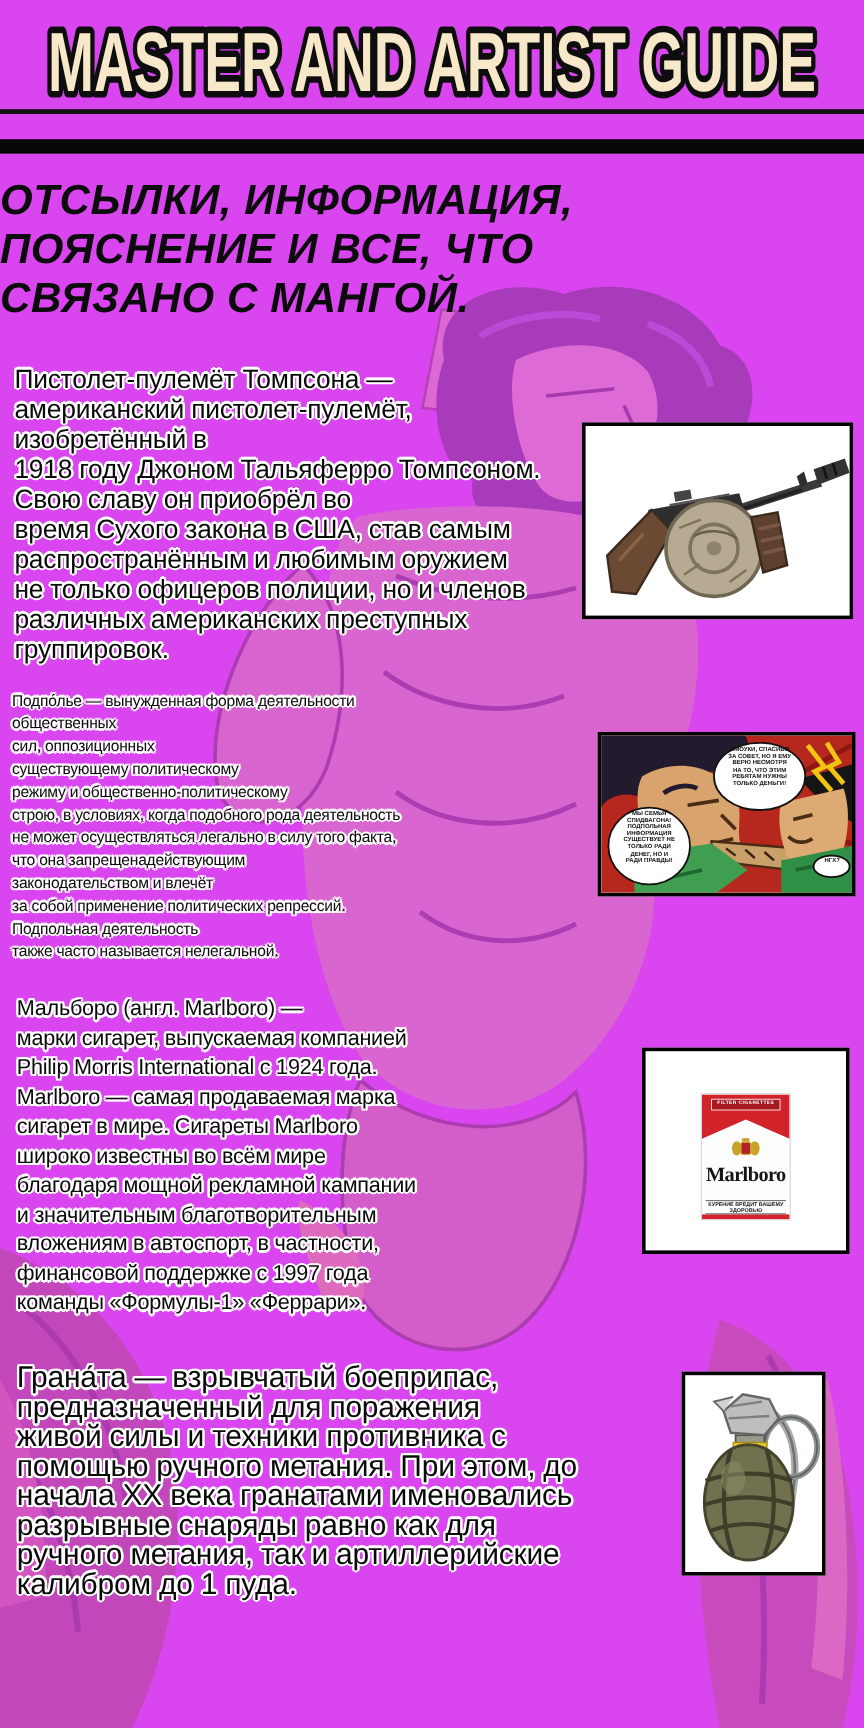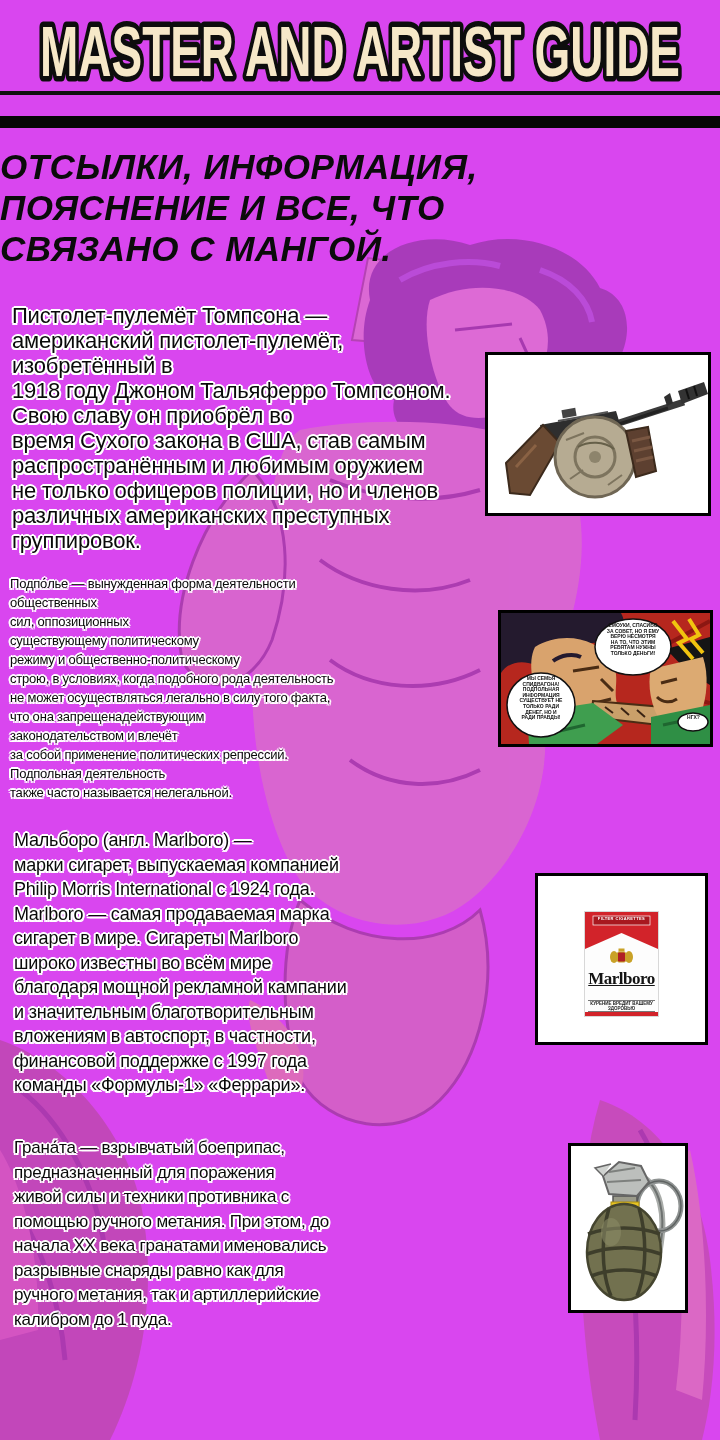--- a/index.html
+++ b/index.html
@@ -16,21 +16,21 @@
             font-weight:bold;font-style:italic;font-size:35px;line-height:41px;
             letter-spacing:0.5px;color:#0b0b0b;white-space:pre;}
 
   
   .para{position:absolute;z-index:2;font-weight:normal;color:#0a0a0a;white-space:pre;
         text-shadow:2px 0 0 #fff,-2px 0 0 #fff,0 2px 0 #fff,0 -2px 0 #fff,
                     1.5px 1.5px 0 #fff,-1.5px -1.5px 0 #fff,1.5px -1.5px 0 #fff,-1.5px 1.5px 0 #fff;}
   .sec-thompson{left:12px;top:303px;font-size:22px;line-height:25px;letter-spacing:-0.2px;}
   .sec-underground{left:10px;top:574px;font-size:13px;line-height:19px;letter-spacing:-0.2px;}
   .sec-marlboro{left:14px;top:828px;font-size:18px;line-height:24.5px;letter-spacing:-0.2px;}
-  .sec-grenade{left:14px;top:1136px;font-size:17px;line-height:24.5px;letter-spacing:-0.2px;}
+  .sec-grenade{left:14px;top:1136px;font-size:25px;line-height:24.5px;letter-spacing:-0.2px;}
 
   
   .fig{position:absolute;background:#ffffff;border:3px solid #000;z-index:2;}
   .fig-gun{left:485px;top:352px;width:220px;height:158px;}
   .fig-panel{left:498px;top:610px;width:209px;height:131px;}
   .fig-marlboro{left:535px;top:873px;width:167px;height:166px;}
   .fig-grenade{left:568px;top:1143px;width:114px;height:164px;}
   .fig svg{position:absolute;left:0;top:0;}
 
   
@@ -39,21 +39,21 @@
   .bubble-right{left:97px;top:10px;width:70px;}
   .bubble-left{left:9px;top:63px;width:62px;}
   .bubble-small{left:179px;top:102px;width:27px;}
 
   
   .pack{position:absolute;left:47px;top:36px;width:73px;height:104px;background:#fdfdfd;
         box-shadow:0 0 0 1px #d8d8d8;z-index:3;}
   .pack-label{position:absolute;width:100%;text-align:center;z-index:4;}
   .pack-band-text{top:5px;font-size:4px;line-height:4px;color:#fff;letter-spacing:0.4px;font-weight:bold;}
   .pack-brand{top:58px;font-family:"Liberation Serif",serif;font-weight:bold;font-size:17px;
-              line-height:17px;color:#141414;letter-spacing:-0.5px;text-decoration:underline;}
+              line-height:17px;color:#141414;letter-spacing:-0.5px;}
   .pack-warning{top:88px;left:3px;width:67px;font-size:4.5px;line-height:5px;color:#222;
                 border-top:0.5px solid #777;border-bottom:0.5px solid #777;font-weight:bold;}
 </style>
 </head>
 <body>
 
 <div class="page">
 
   <svg class="bg-art" viewBox="0 0 720 1440" xmlns="http://www.w3.org/2000/svg">
     <g opacity="0.28">

